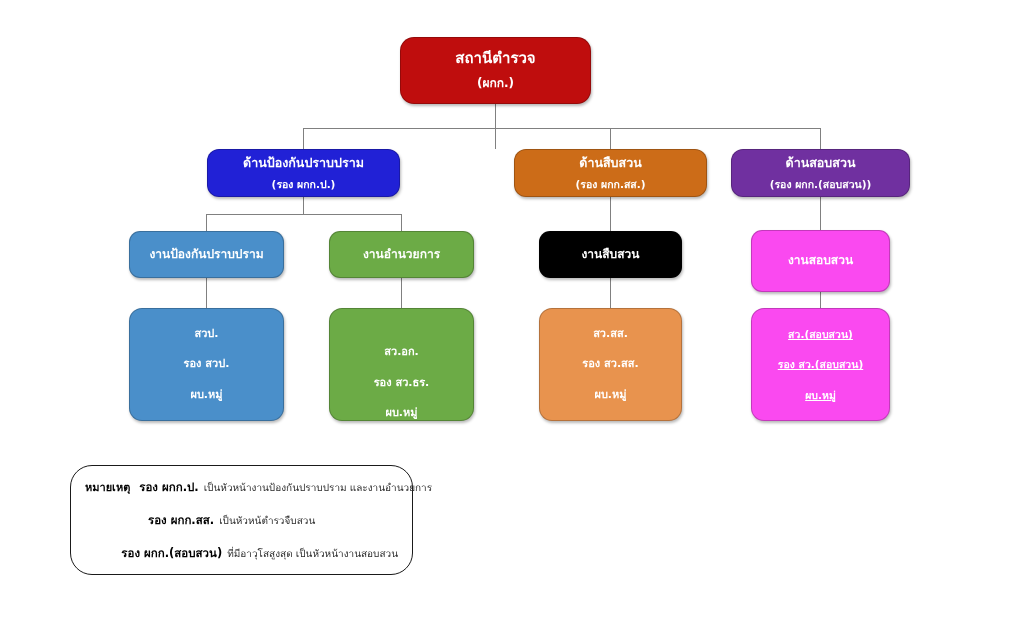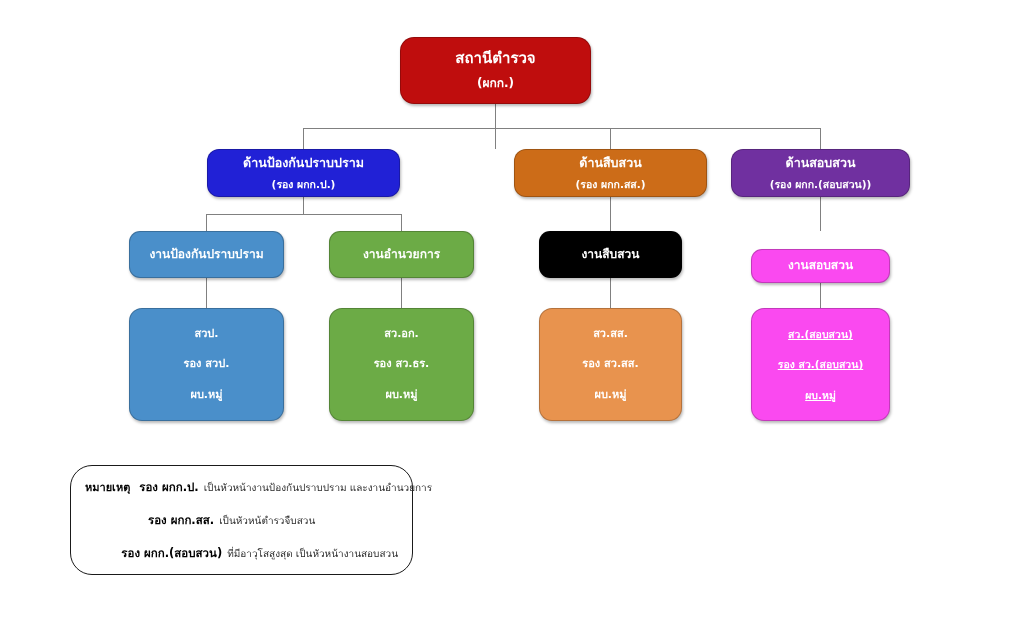--- a/index.html
+++ b/index.html
@@ -169,31 +169,31 @@
   </div>
 
   <div class="node n-work n-w-green" style="left:329px; top:231px; width:145px; height:47px;">
     <span class="line l1">งานอำนวยการ</span>
   </div>
 
   <div class="node n-work n-w-orange" style="left:539px; top:231px; width:143px; height:47px;">
     <span class="line l1">งานสืบสวน</span>
   </div>
 
-  <div class="node n-work n-w-pink" style="left:751px; top:249px; width:139px; height:34px;">
+  <div class="node n-work n-w-pink" style="left:751px; top:230px; width:139px; height:62px;">
     <span class="line l1">งานสอบสวน</span>
   </div>
 
   <div class="node n-rank n-r-blue" style="left:129px; top:308px; width:155px; height:113px;">
     <span class="line l1">สวป.</span>
     <span class="line l2">รอง สวป.</span>
     <span class="line l3">ผบ.หมู่</span>
   </div>
 
-  <div class="node n-rank n-r-green" style="left:329px; top:308px; width:145px; height:113px;">
+  <div class="node n-rank n-r-green" style="left:329px; top:308px; width:145px; height:113px;justify-content:flex-end;">
     <span class="line l1">สว.อก.</span>
     <span class="line l2">รอง สว.ธร.</span>
     <span class="line l3">ผบ.หมู่</span>
   </div>
 
   <div class="node n-rank n-r-orange" style="left:539px; top:308px; width:143px; height:113px;">
     <span class="line l1">สว.สส.</span>
     <span class="line l2">รอง สว.สส.</span>
     <span class="line l3">ผบ.หมู่</span>
   </div>

